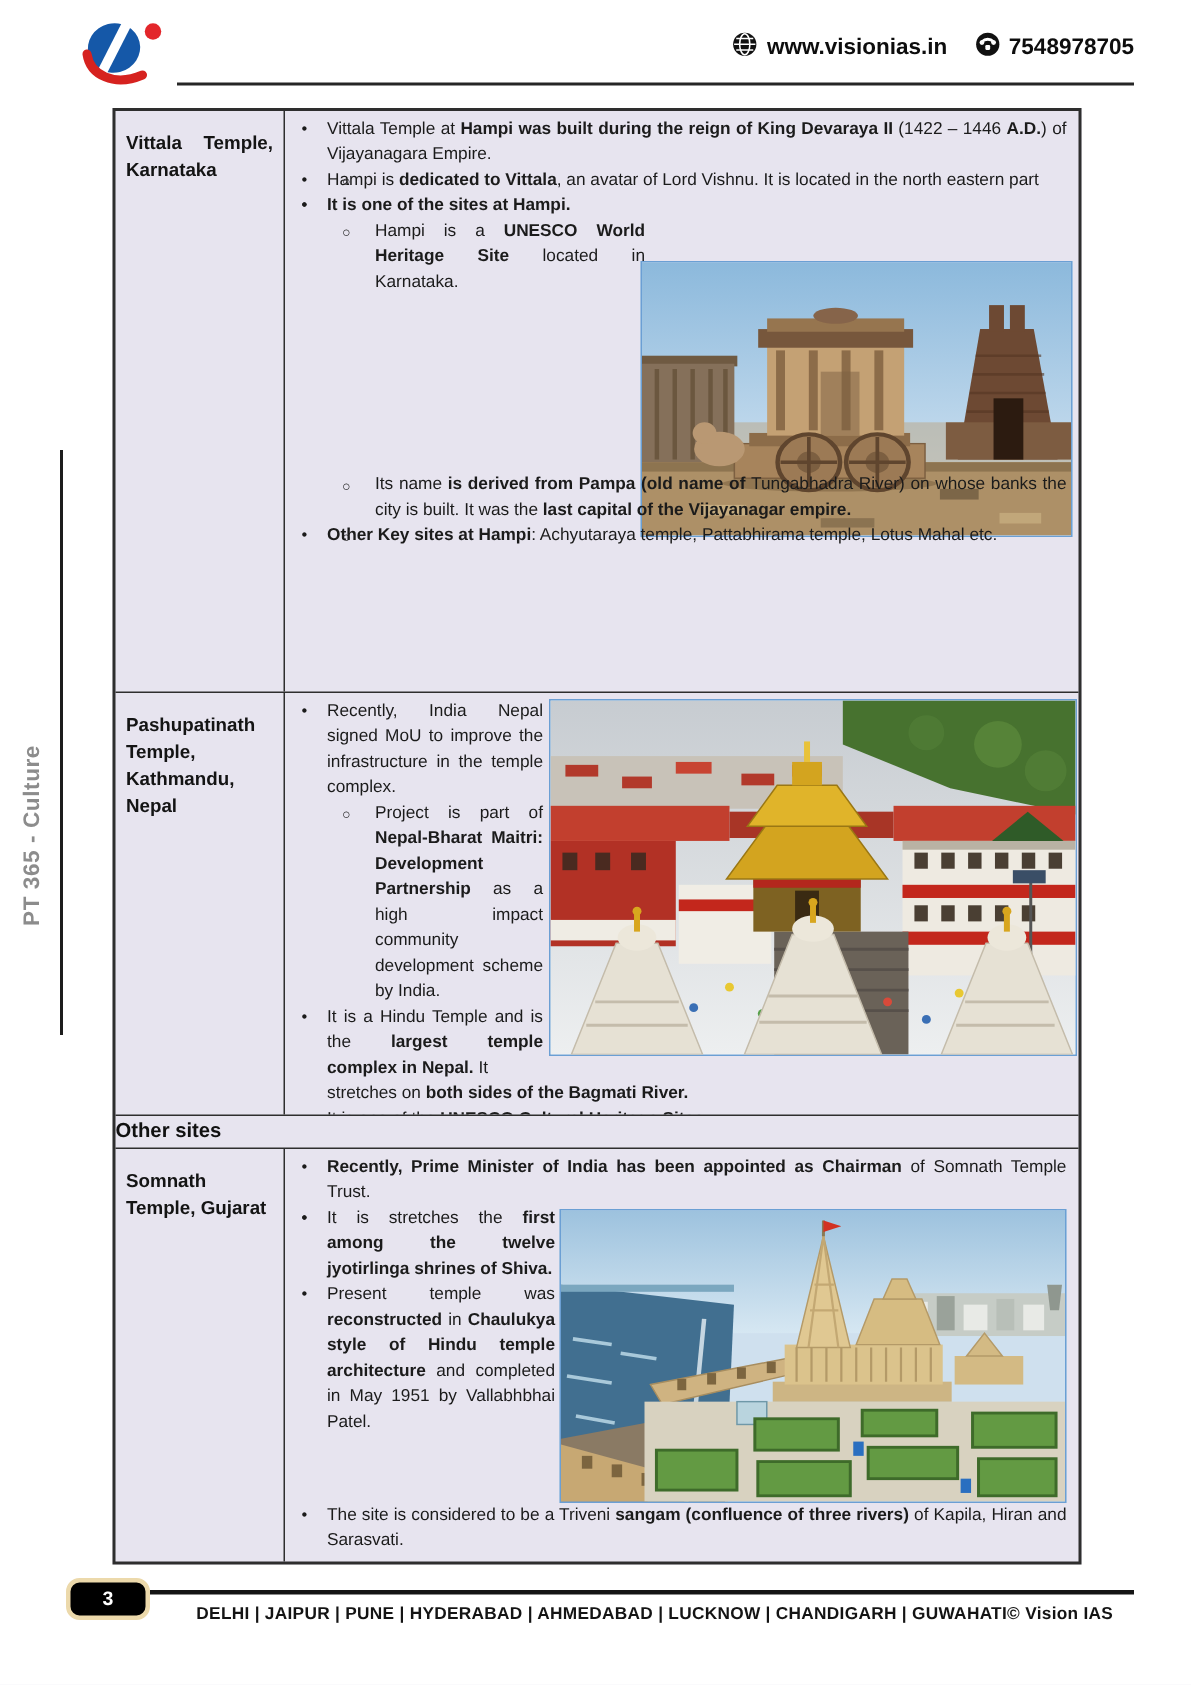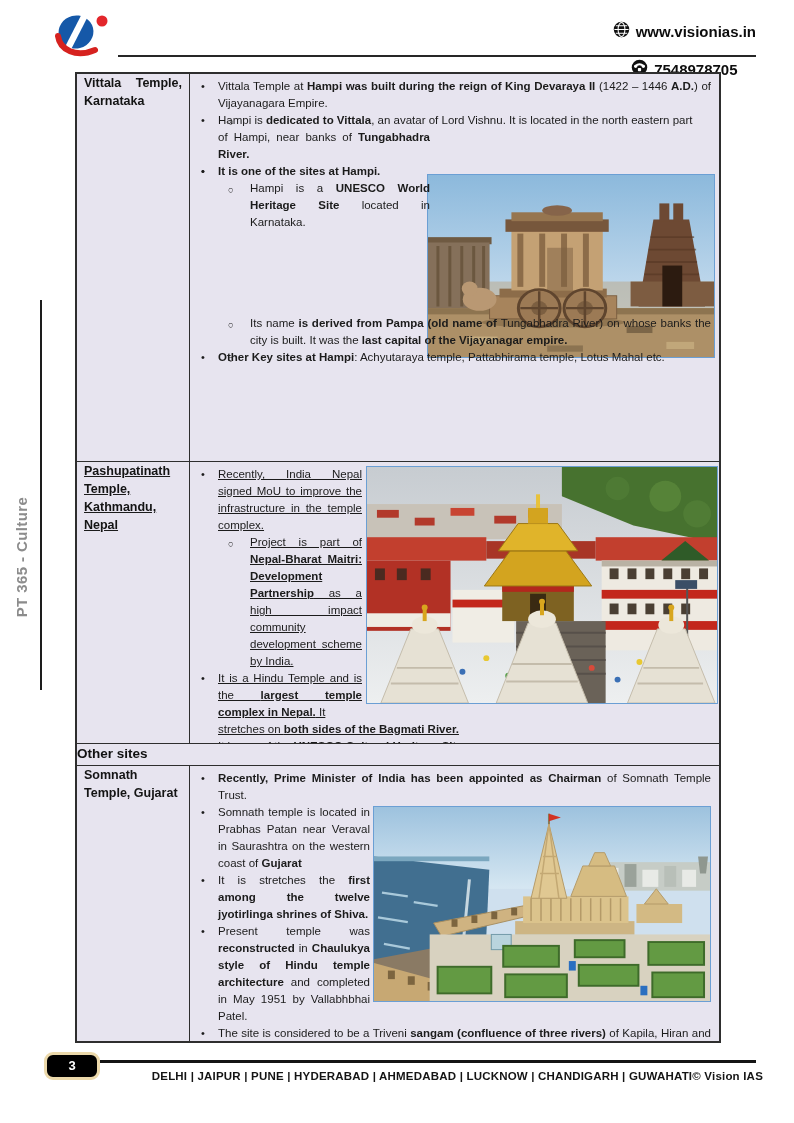--- a/index.html
+++ b/index.html
@@ -5,33 +5,33 @@
   * { margin:0; padding:0; box-sizing:border-box; }
   html,body { background:#fff; }
   .page{
     position:relative; width:794px; height:1123px; background:#ffffff;
     font-family:"Liberation Sans", sans-serif; color:#1b1b1b; overflow:hidden;
   }
   
   .logo{ position:absolute; left:50px; top:10px; width:66px; height:48px; }
   .head-rule{ position:absolute; left:118px; top:55px; width:638px; height:2px; background:#262626; }
   .contacts{ position:absolute; top:21px; right:38px; display:flex; gap:18px; align-items:center;
-    font-weight:bold; font-size:15px; color:#0d0d0d;flex-direction:column; }
+    font-weight:bold; font-size:15px; color:#0d0d0d; }
   .contact{ display:flex; align-items:center; gap:6px; }
   
   .side-rule{ position:absolute; left:40px; top:300px; width:2px; height:390px; background:#1d1d1d; }
   .side-label{ position:absolute; left:-48px; top:548px; width:140px; height:18px; text-align:center;
     transform:rotate(-90deg); font-size:15px; font-weight:bold; color:#8c8c8c; letter-spacing:.4px; white-space:nowrap; }
   
   .doc-table{ position:absolute; left:75px; top:72px; width:646px; border:2px solid #2e2e2e; background:#e7e4ef; }
   .trow{ display:flex; border-bottom:1.5px solid #2e2e2e; }
   .trow:last-child{ border-bottom:none; }
-  .r1{ height:388px; } .r2{ height:282px;text-decoration:underline; } .r3{ height:275px; }
+  .r1{ height:388px; } .r2{ height:282px; } .r3{ height:275px; }
   .ros{ height:22px; display:block; font-weight:bold; font-size:13.5px; line-height:20px; color:#111; }
-  .cell-l{ width:113px; border-right:1.5px solid #2e2e2e; padding:0 7px; font-weight:bold;
+  .cell-l{ width:113px; border-right:1.5px solid #2e2e2e; padding:12px 7px; font-weight:bold;
     font-size:12.5px; line-height:1.45; text-align:justify; color:#141414; }
   .cell-r{ flex:1; position:relative; padding:4px 8px 2px 2px; font-size:11.5px; line-height:17px; overflow:hidden; }
   .li{ position:relative; padding-left:26px; text-align:justify; }
   .li .mk{ position:absolute; left:9px; top:0; font-size:11px; }
   .li.s{ padding-left:58px; }
   .li.s .mk{ left:36px; top:1px; font-size:9.5px; }
   .cont{ padding-left:26px; text-align:justify; }
   .bold, .li b{ font-weight:bold; }
   .narrow{ }
   .n1{ width:238px; min-height:186px; }
@@ -41,21 +41,21 @@
   .photo svg{ display:block; width:100%; height:100%; }
   .p1{ left:237px; top:100px; width:288px; height:184px; }
   .p2{ left:176px; top:4px;  width:352px; height:238px; }
   .p3{ left:183px; top:40px; width:338px; height:196px; }
   
   .badge{ position:absolute; left:44px; top:1052px; width:56px; height:28px; background:#000;
     border:3px solid #ecd9ab; border-radius:9px; color:#fff; font-weight:bold; font-size:13px;
     text-align:center; line-height:21px; }
   .foot-rule{ position:absolute; left:100px; top:1060px; width:656px; height:2.5px; background:#141414; }
   .foot-text{ position:absolute; left:110px; top:1070px; width:653px; display:flex;
-    justify-content:flex-end; font-size:11.5px; font-weight:bold; color:#141414; letter-spacing:.2px; }
+    justify-content:center; font-size:11.5px; font-weight:bold; color:#141414; letter-spacing:.2px; }
 </style>
 </head>
 <body>
 
 <div class="page">
 
   <div class="logo">
     <svg viewBox="0 0 66 48">
       <ellipse cx="26" cy="22" rx="17.5" ry="16.5" fill="#1558a8" transform="rotate(-14 26 22)"></ellipse>
       <rect x="23" y="-6" width="6.5" height="56" fill="#ffffff" transform="rotate(27 26 22)"></rect>
@@ -141,21 +141,20 @@
             <circle cx="158" cy="150" r="8" fill="#7c5f41"></circle>
             <path d="M158,131 V169 M139,150 H177" stroke="#5f452e" stroke-width="2.5"></path>
             <ellipse cx="52" cy="140" rx="17" ry="13" fill="#b99873"></ellipse>
             <circle cx="42" cy="128" r="8" fill="#b99873"></circle>
           </svg>
         </div>
         <div class="li b"><span class="mk">•</span><span><span>Vittala Temple at </span><span class="bold">Hampi was built during the reign of King Devaraya II</span><span> (1422 – 1446 </span><span class="bold">A.D.</span><span>) of Vijayanagara Empire.</span></span></div>
         <div class="li s"><span class="mk">○</span></div>
         <div class="li b"><span class="mk">•</span><span><span>Hampi is </span><span class="bold">dedicated to Vittala</span><span>, an avatar of Lord Vishnu. It is located in the north eastern part</span></span></div>
         <div class="narrow n1">
-          <div class="cont"><span><span>of Hampi, near banks of </span><span class="bold">Tungabhadra River.</span></span></div>
           <div class="li b"><span class="mk">•</span></div>
           <div class="li b"><span class="mk">•</span><span><span class="bold">It is one of the sites at Hampi.</span></span></div>
           <div class="li s"><span class="mk">○</span><span><span>Hampi is a </span><span class="bold">UNESCO World Heritage Site</span><span> located in Karnataka.</span></span></div>
         </div>
         <div class="li s"><span class="mk">○</span><span><span>Its name </span><span class="bold">is derived from Pampa (old name of </span><span>Tungabhadra River) on whose banks the city is built. It was the </span><span class="bold">last capital of the Vijayanagar empire.</span></span></div>
         <div class="li s"><span class="mk">○</span></div>
         <div class="li b"><span class="mk">•</span><span><span class="bold">Other Key sites at Hampi</span><span>: Achyutaraya temple, Pattabhirama temple, Lotus Mahal etc.</span></span></div>
       </div>
     </div>
 
@@ -308,21 +307,21 @@
             <rect x="202" y="140" width="50" height="18" fill="#639a43" stroke="#3e6b2a" stroke-width="2"></rect>
             <rect x="206" y="166" width="60" height="22" fill="#639a43" stroke="#3e6b2a" stroke-width="2"></rect>
             <rect x="276" y="142" width="56" height="24" fill="#639a43" stroke="#3e6b2a" stroke-width="2"></rect>
             <rect x="280" y="174" width="52" height="26" fill="#639a43" stroke="#3e6b2a" stroke-width="2"></rect>
             <rect x="196" y="162" width="7" height="10" fill="#2a6fc0"></rect>
             <rect x="268" y="188" width="7" height="10" fill="#2a6fc0"></rect>
           </svg>
         </div>
         <div class="li b"><span class="mk">•</span><span><span class="bold">Recently, Prime Minister of India has been appointed as Chairman</span><span> of Somnath Temple Trust.</span></span></div>
         <div class="narrow n3">
-          <div class="li b"><span class="mk">•</span><span><span>Somnath temple is located in Prabhas Patan near Veraval in Saurashtra on the western coast of </span><span class="bold">Gujarat</span></span></div>
+          <div class="li b"><span class="mk">•</span></div>
           <div class="li b"><span class="mk">•</span><span><span>It is stretches the </span><span class="bold">first among the twelve jyotirlinga shrines of Shiva.</span></span></div>
           <div class="li b"><span class="mk">•</span><span><span>Present temple was </span><span class="bold">reconstructed</span><span> in </span><span class="bold">Chaulukya style of Hindu temple architecture</span><span> and completed in May 1951 by Vallabhbhai Patel.</span></span></div>
         </div>
         <div class="li b"><span class="mk">•</span><span><span>The site is considered to be a Triveni </span><span class="bold">sangam (confluence of three rivers)</span><span> of Kapila, Hiran and Sarasvati.</span></span></div>
       </div>
     </div>
   </div>
 
   <div class="badge">3</div>
   <div class="foot-rule"></div>

